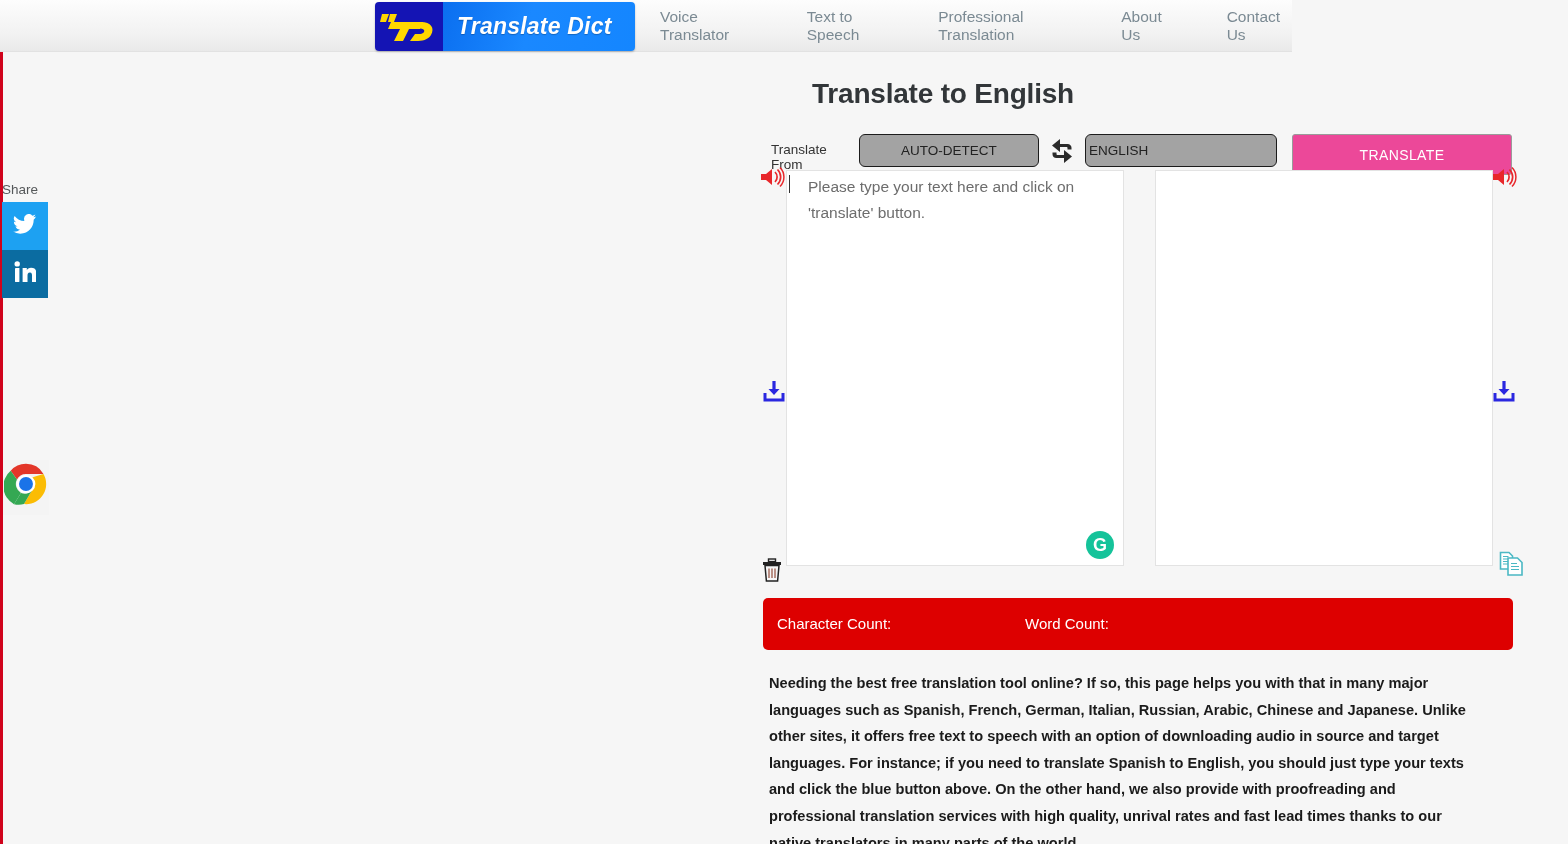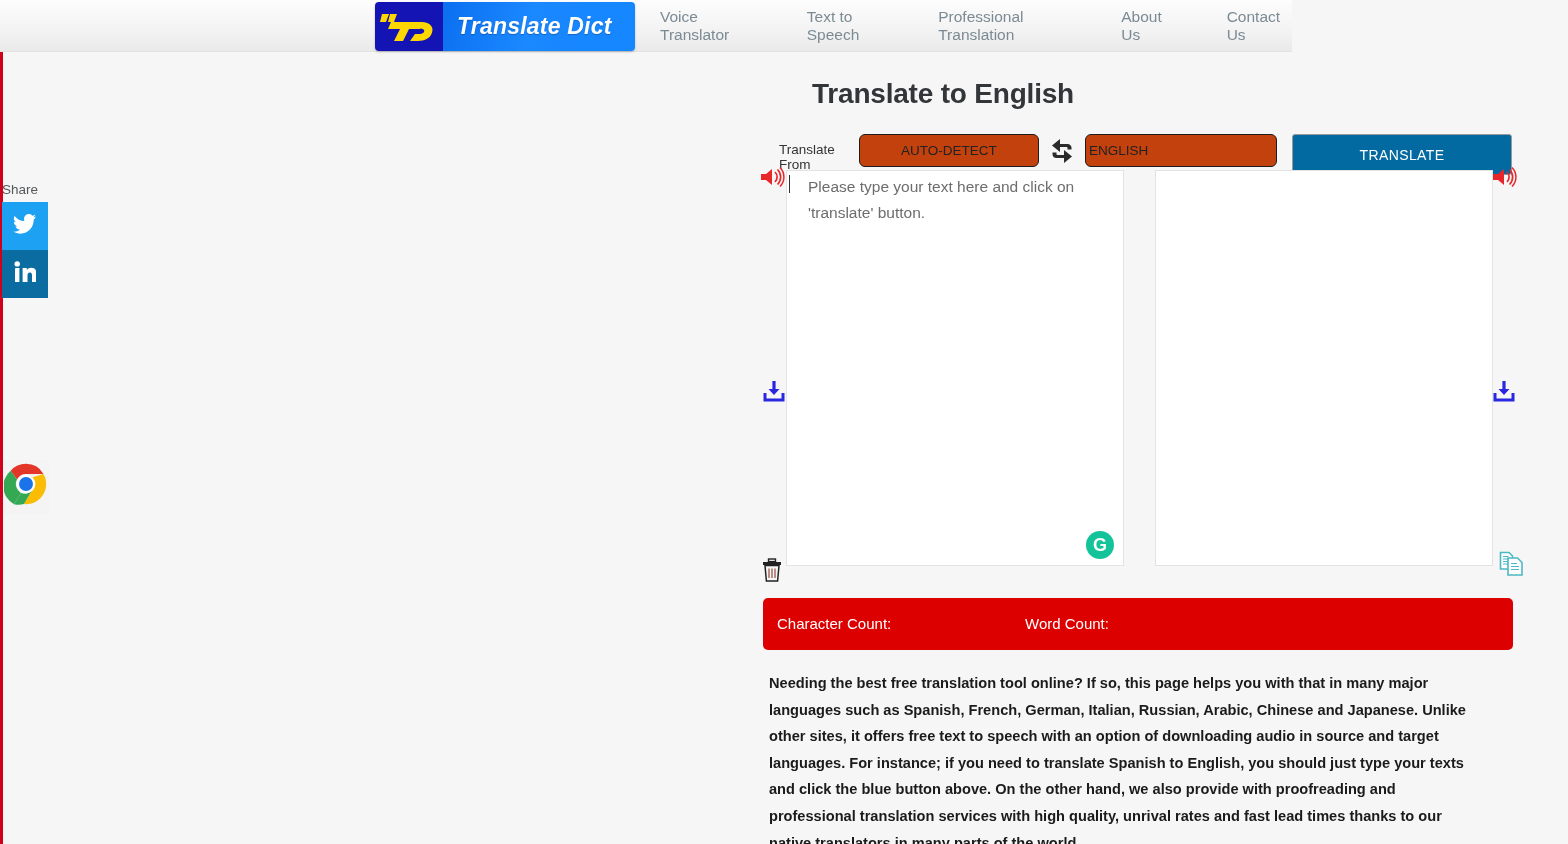--- a/index.html
+++ b/index.html
@@ -88,39 +88,39 @@
   
   .page-title {
     position: absolute; left: 763px; top: 78px;
     width: 360px; text-align: center;
     font-size: 28px; font-weight: bold; color: #323639;
     letter-spacing: -.2px;
   }
 
   .ctrl-row { position: absolute; left: 763px; top: 134px; height: 34px; }
   .ctrl-label {
-    position: absolute; left: 16px; top: 8px;
+    position: absolute; left: 8px; top: 8px;
     font-size: 13.5px; color: #333;
   }
   .sel-box {
     position: absolute; top: 0;
     height: 33px; border: 1.6px solid #1c1c1c; border-radius: 6px;
-    background: #c2410c; display: flex; align-items: center;
+    background: #a3a3a3; display: flex; align-items: center;
     font-size: 13.5px; color: #222; cursor: pointer;
   }
   .sel-from { left: 96px; width: 180px; justify-content: center; }
   .sel-to   { left: 322px; width: 192px; justify-content: flex-start; padding-left: 3px; }
   .swap-icon {
     position: absolute; left: 284px; top: 1px;
     width: 30px; height: 32px; cursor: pointer;
   }
   .translate-btn {
     position: absolute; left: 529px; top: 0;
     width: 220px; height: 41px;
-    background: #0369a1; border: 1px solid #9a9a9a; border-radius: 3px;
+    background: #ec4899; border: 1px solid #9a9a9a; border-radius: 3px;
     color: #fff; font-size: 14px; letter-spacing: .4px;
     display: flex; align-items: center; justify-content: center;
     cursor: pointer;
   }
 
   
   .panel-src {
     position: absolute; left: 786px; top: 170px;
     width: 338px; height: 396px;
     background: #fff; border: 1px solid #e3e3e3;

